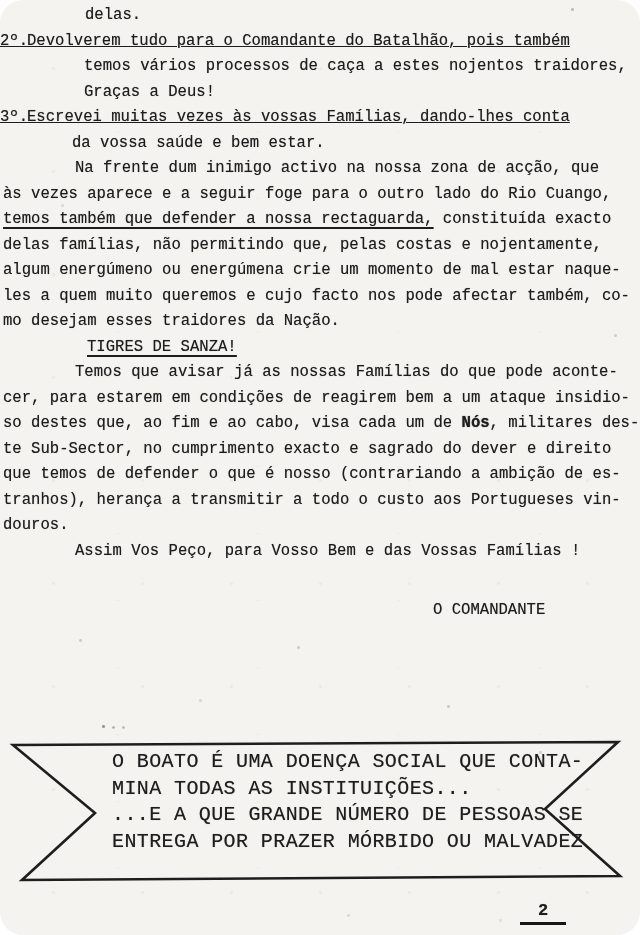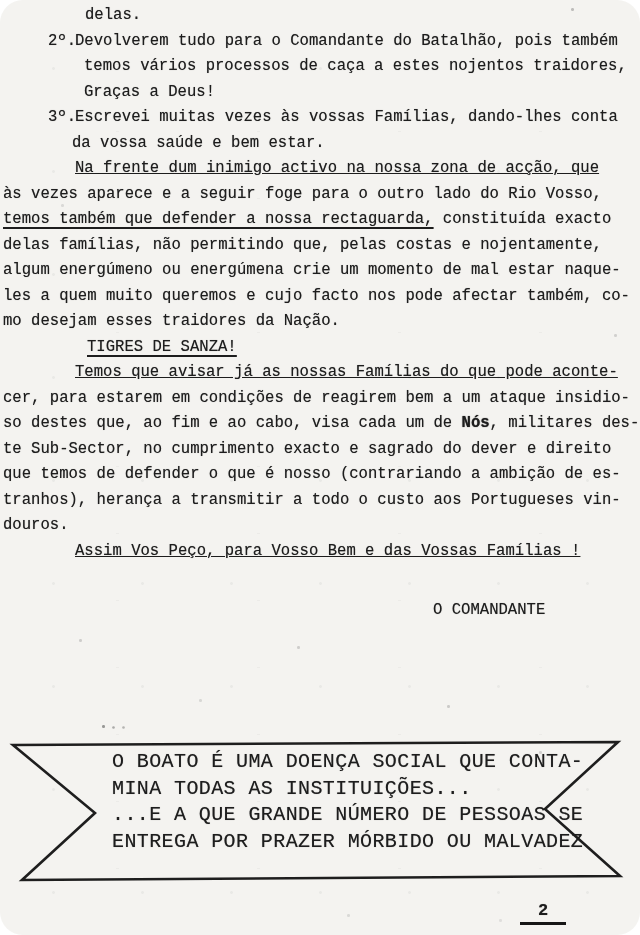--- a/index.html
+++ b/index.html
@@ -18,26 +18,26 @@
     border-radius:23px;
   }
   .doc{
     position:absolute;top:3px;left:0;right:0;
     font-size:15.6px;line-height:25.5px;
     text-shadow:0 0 0.7px rgba(25,25,25,0.55);
   }
   .ln{white-space:pre;}
   .ml3{margin-left:3px;}
   .ml72{margin-left:72px;}
-  .ml75{margin-left:75px;text-decoration:underline;}
+  .ml75{margin-left:75px;}
   .ml84{margin-left:84px;}
   .ml85{margin-left:85px;}
   .ml87{margin-left:87px;}
   .sig{margin-left:433px;margin-top:8px;}
-  .row{display:flex;margin-left:48px;}
+  .row{display:flex;text-decoration:underline;}
   .num{width:27px;flex:none;}
   .ul{text-decoration:underline;text-decoration-thickness:2px;text-underline-offset:4px;}
   .bd{font-weight:bold;text-shadow:0 0 1px rgba(15,15,15,0.8);}
   .banner{position:absolute;left:0;top:728px;width:640px;height:165px;}
   .banner svg{position:absolute;left:0;top:0;}
   .banner-text{
     position:absolute;left:112px;top:749px;
     font-size:20px;line-height:26.5px;letter-spacing:0.4px;
     text-shadow:0 0 0.7px rgba(25,25,25,0.55);
   }
@@ -82,21 +82,21 @@
     <div class="ln ml84">temos vários processos de caça a estes nojentos traidores,</div>
     <div class="ln ml84">Graças a Deus!</div>
 
     <div class="ln row">
       <span class="num">3º.</span>
       <span>Escrevei muitas vezes às vossas Famílias, dando-lhes conta</span>
     </div>
     <div class="ln ml72">da vossa saúde e bem estar.</div>
 
     <div class="ln ml75">Na frente dum inimigo activo na nossa zona de acção, que</div>
-    <div class="ln ml3">às vezes aparece e a seguir foge para o outro lado do Rio Vosso,</div>
+    <div class="ln ml3">às vezes aparece e a seguir foge para o outro lado do Rio Cuango,</div>
     <div class="ln ml3"><span class="ul">temos também que defender a nossa rectaguarda,</span><span> constituída exacto</span></div>
     <div class="ln ml3">delas famílias, não permitindo que, pelas costas e nojentamente,</div>
     <div class="ln ml3">algum energúmeno ou energúmena crie um momento de mal estar naque-</div>
     <div class="ln ml3">les a quem muito queremos e cujo facto nos pode afectar também, co-</div>
     <div class="ln ml3">mo desejam esses traidores da Nação.</div>
 
     <div class="ln ml87"><span class="ul">TIGRES DE SANZA!</span></div>
 
     <div class="ln ml75">Temos que avisar já as nossas Famílias do que pode aconte-</div>
     <div class="ln ml3">cer, para estarem em condições de reagirem bem a um ataque insidio-</div>

